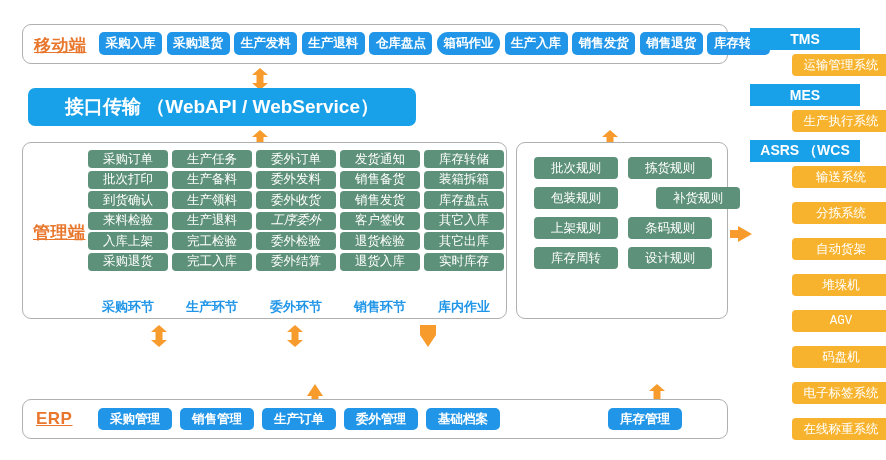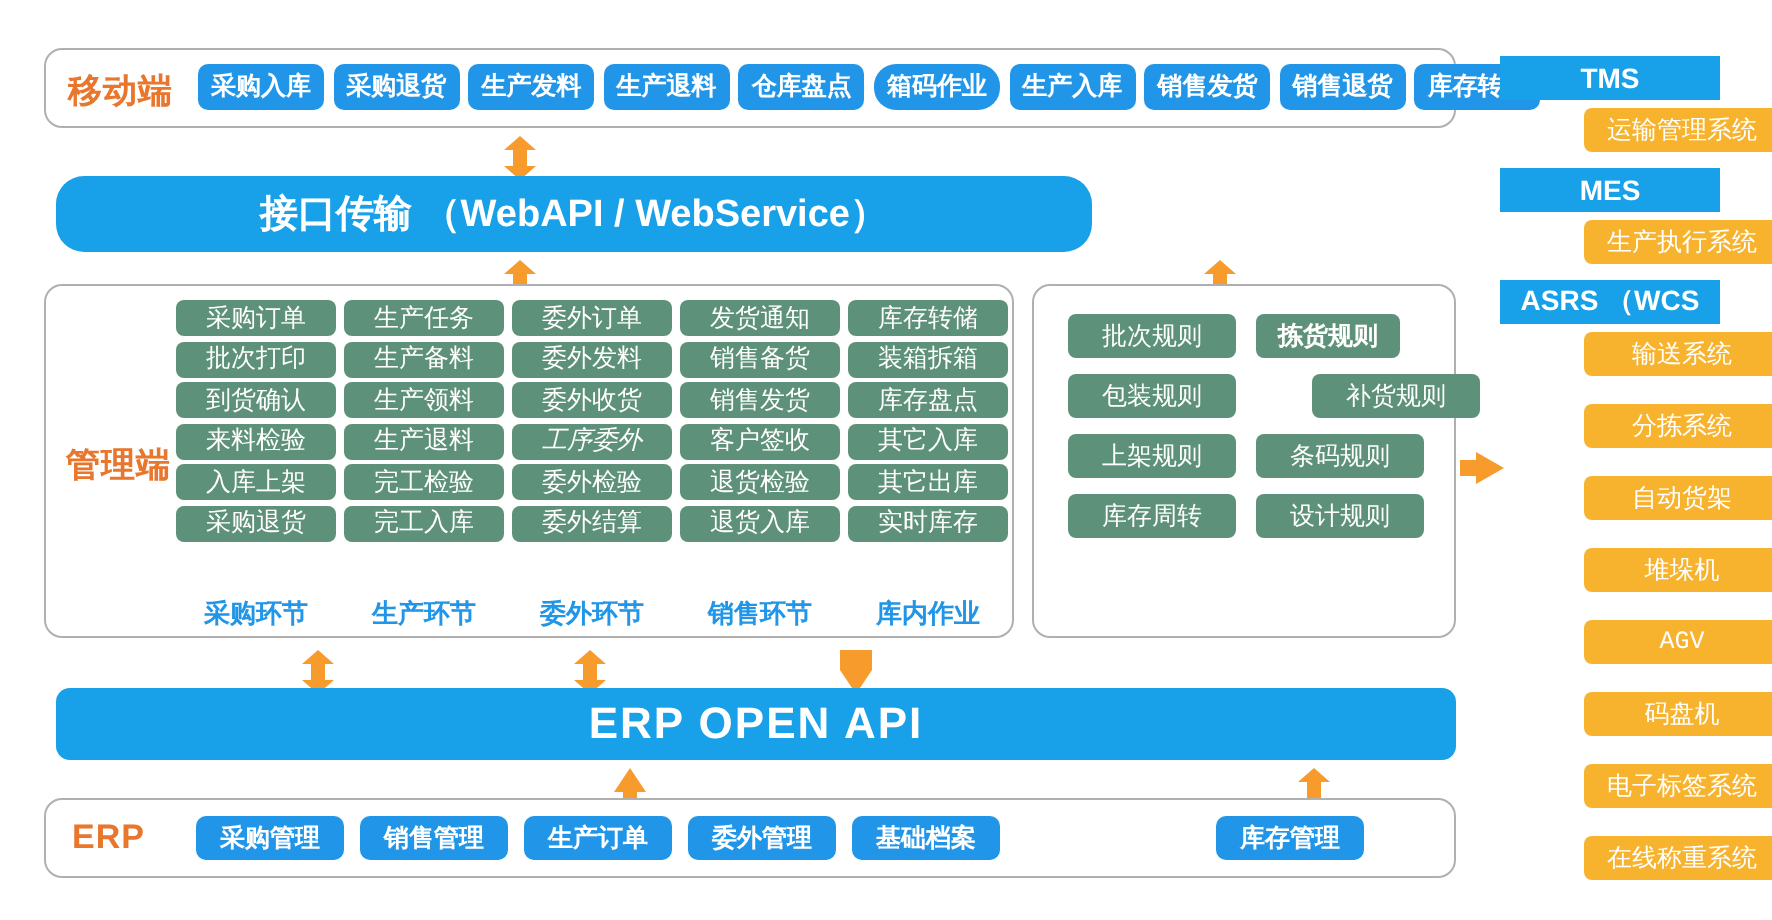--- a/index.html
+++ b/index.html
@@ -20,20 +20,21 @@
     border:1.5px solid #b0b0b0;
     border-radius:9px;
     box-sizing:border-box;
   }
   .row-label{
     position:absolute;
     color:#e8762c;
     font-weight:bold;
     letter-spacing:0.5px;
     white-space:nowrap;
+    text-decoration:underline;
   }
   .blue-chip{
     position:absolute;
     background:#2196e8;
     color:#ffffff;
     border-radius:5px;
     font-size:12.5px;
     font-weight:bold;
     display:flex;align-items:center;justify-content:center;
     white-space:nowrap;
@@ -113,21 +114,21 @@
       <div class="blue-chip" style="left: 639.8px; top: 32px; width: 63px; height: 23px;">销售退货</div>
       <div class="blue-chip" style="left: 707.4px; top: 32px; width: 63px; height: 23px;">库存转储</div>
     </div>
 
   <div class="arrow" style="left:251px;top:68px;">
     <svg width="18" height="22" viewBox="0 0 18 22">
         <path d="M9 0 L17 7 L12.5 7 L12.5 15 L17 15 L9 22 L1 15 L5.5 15 L5.5 7 L1 7 Z" fill="#f79b2c"></path>
       </svg>
   </div>
 
-  <div class="bigbar" style="left:28px;top:88px;width:518px;height:38px;font-size:19px;border-radius:14px;">接口传输 （WebAPI / WebService）</div>
+  <div class="bigbar" style="left:28px;top:88px;width:388px;height:38px;font-size:19px;">接口传输 （WebAPI / WebService）</div>
 
   <div class="arrow" style="left:251px;top:130px;">
     <svg width="18" height="22" viewBox="0 0 18 22">
         <path d="M9 0 L17 7 L12.5 7 L12.5 15 L17 15 L9 22 L1 15 L5.5 15 L5.5 7 L1 7 Z" fill="#f79b2c"></path>
       </svg>
   </div>
   <div class="arrow" style="left:601px;top:130px;">
     <svg width="18" height="22" viewBox="0 0 18 22">
         <path d="M9 0 L17 7 L12.5 7 L12.5 15 L17 15 L9 22 L1 15 L5.5 15 L5.5 7 L1 7 Z" fill="#f79b2c"></path>
       </svg>
@@ -172,21 +173,21 @@
       <div class="green-chip" style="left: 424px; top: 252.5px; width: 80px; height: 18px;">实时库存</div>
       <div class="col-head" style="left: 424px; top: 298px; width: 80px;">库内作业</div>
     </div>
 
   <div class="panel" style="left:516px;top:142px;width:212px;height:177px;"></div>
   <div id="strategy-grid">
       <div class="green-chip" style="left: 534px; top: 157px; width: 84px; height: 22px;">批次规则</div>
       <div class="green-chip" style="left: 534px; top: 187px; width: 84px; height: 22px;">包装规则</div>
       <div class="green-chip" style="left: 534px; top: 217px; width: 84px; height: 22px;">上架规则</div>
       <div class="green-chip" style="left: 534px; top: 247px; width: 84px; height: 22px;">库存周转</div>
-      <div class="green-chip" style="left: 628px; top: 157px; width: 72px; height: 22px; font-weight: bold;">拣货规则</div>
+      <div class="green-chip" style="left: 628px; top: 157px; width: 84px; height: 22px;">拣货规则</div>
       <div class="green-chip" style="left: 628px; top: 187px; width: 84px; height: 22px; margin-left: 28px;">补货规则</div>
       <div class="green-chip" style="left: 628px; top: 217px; width: 84px; height: 22px;">条码规则</div>
       <div class="green-chip" style="left: 628px; top: 247px; width: 84px; height: 22px;">设计规则</div>
     </div>
 
   <div class="arrow" style="left:730px;top:225px;">
     <svg width="22" height="18" viewBox="0 0 22 18">
         <path d="M0 5 L8 5 L8 1 L22 9 L8 17 L8 13 L0 13 Z" fill="#f79b2c"></path>
       </svg>
   </div>
@@ -200,21 +201,20 @@
     <svg width="18" height="22" viewBox="0 0 18 22">
         <path d="M9 0 L17 7 L12.5 7 L12.5 15 L17 15 L9 22 L1 15 L5.5 15 L5.5 7 L1 7 Z" fill="#f79b2c"></path>
       </svg>
   </div>
   <div class="arrow" style="left:419px;top:325px;">
     <svg width="18" height="22" viewBox="0 0 18 22">
         <path d="M9 0 L9 0 L17 0 L17 10 L9 22 L1 10 L1 0 Z" fill="#f79b2c"></path>
       </svg>
   </div>
 
-  <div class="bigbar" style="left:28px;top:344px;width:700px;height:36px;font-size:22px;letter-spacing:1px;">ERP  OPEN API</div>
 
   <div class="arrow" style="left:306px;top:384px;">
     <svg width="18" height="22" viewBox="0 0 18 22">
         <path d="M9 0 L17 12 L12.5 12 L12.5 22 L5.5 22 L5.5 12 L1 12 Z" fill="#f79b2c"></path>
       </svg>
   </div>
   <div class="arrow" style="left:648px;top:384px;">
     <svg width="18" height="22" viewBox="0 0 18 22">
         <path d="M9 0 L17 7 L12.5 7 L12.5 15 L17 15 L9 22 L1 15 L5.5 15 L5.5 7 L1 7 Z" fill="#f79b2c"></path>
       </svg>

